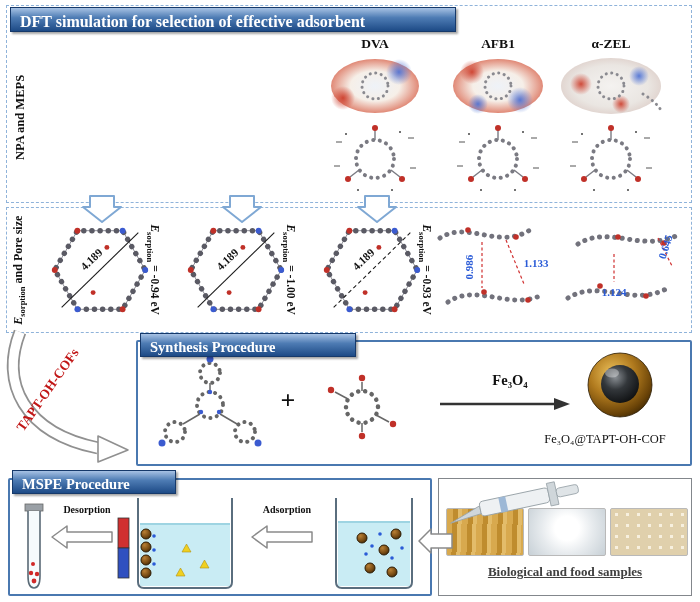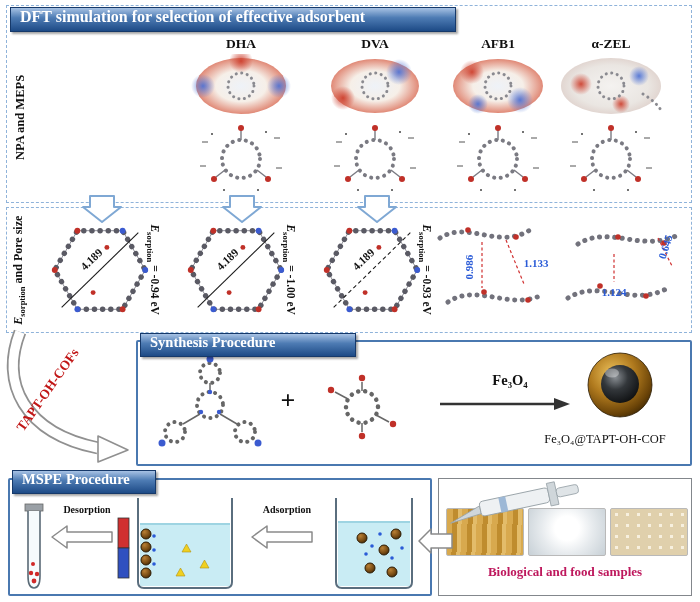--- a/index.html
+++ b/index.html
@@ -2,33 +2,33 @@
 <html><head>
 <meta charset="utf-8">
 <style>
   *{box-sizing:border-box;margin:0;padding:0;}
   body{background:#ddd;font-family:"Liberation Serif","DejaVu Serif",serif;}
   .canvas{position:relative;width:700px;height:602px;background:#fff;overflow:hidden;}
   .abs{position:absolute;}
   .dashed-box{border:1.6px dashed #8fb3da;background:#fff;}
   .solid-box{border:2px solid #4a78b0;background:#fff;border-radius:2px;}
   .plain-box{border:1.5px solid #83878c;background:#fff;}
-  .banner{display:flex;align-items:flex-start;padding:0 9px;color:#fff;font-weight:bold;white-space:nowrap;
+  .banner{display:flex;align-items:flex-end;padding:0 9px;color:#fff;font-weight:bold;white-space:nowrap;
     background:linear-gradient(180deg,#a7c2e4 0%,#4e7cb4 42%,#1d4a86 100%);
     border:1px solid #16396a;box-shadow:1.5px 1.5px 2px rgba(0,0,0,.35);z-index:4;}
   .vlabel{font-weight:bold;font-size:12.5px;color:#101010;text-align:center;white-space:nowrap;z-index:2;}
   .vlabel sub,.elabel sub{font-size:8.5px;}
   .mol-col{display:flex;flex-direction:column;align-items:center;}
   .mol-name{font-weight:bold;font-size:13.5px;color:#101010;}
   .elabel{font-weight:bold;font-size:11.5px;color:#101010;text-align:center;white-space:nowrap;z-index:2;}
   .step-label{font-weight:bold;font-size:10px;color:#101010;text-align:center;}
   .plus{font-weight:bold;font-size:26px;color:#101010;}
   .chem-label{font-weight:bold;font-size:14.5px;color:#101010;text-align:center;}
   .product-label{font-weight:normal;font-size:12.5px;color:#101010;text-align:center;}
-  .caption{font-weight:bold;font-size:13px;color:#be185d;text-align:center;}
+  .caption{font-weight:bold;font-size:13px;color:#404040;text-align:center;text-decoration:underline;}
   .cof-label{font-weight:bold;font-size:13.5px;color:#c11616;white-space:nowrap;text-align:center;z-index:5;}
   .photo{position:absolute;height:48px;width:78px;border:1px solid #b9b9b9;border-radius:2px;}
   .photo-wheat{background:repeating-linear-gradient(92deg,#d8a94e 0 6px,#bf8c2e 6px 11px,#e3bc6a 11px 15px);}
   .photo-milk{background:radial-gradient(circle at 50% 42%,#ffffff 26%,#e7ebee 55%,#c7d0d6 100%);}
   .photo-oats{background:radial-gradient(#f7f0df 22%,rgba(0,0,0,0) 24%) 0 0/11px 11px,#e0d0ac;}
   svg{display:block;}
   svg text{font-family:"Liberation Serif","DejaVu Serif",serif;}
   .beads{fill:none;stroke:#72727c;stroke-width:5;stroke-dasharray:0.1 7.5;stroke-linecap:round;}
   .beads-thin{fill:none;stroke:#8a8a90;stroke-width:3;stroke-dasharray:0.1 5.5;stroke-linecap:round;}
 </style>
@@ -119,33 +119,20 @@
 
   <div class="abs banner" style="left:10px;top:7px;width:446px;height:25px;font-size:16px;">
     <span>DFT simulation for selection of effective adsorbent</span>
   </div>
 
   <div class="abs vlabel" style="left:-40px;top:110px;width:120px;transform:rotate(-90deg);">
     <span>NPA and MEPS</span>
   </div>
 
 
-  <div class="abs mol-col" style="left:185px;top:36px;width:112px;">
-    <div class="mol-name">DHA</div>
-    <svg width="100" height="64" viewBox="0 0 100 64" style="margin-top:2px">
-      <ellipse cx="50" cy="32" rx="45" ry="28" fill="url(#espBase)"></ellipse>
-      <circle cx="50" cy="7" r="12" fill="url(#patchRed)"></circle>
-      <circle cx="12" cy="32" r="12" fill="url(#patchBlue)"></circle>
-      <circle cx="88" cy="32" r="12" fill="url(#patchBlue)"></circle>
-      <circle cx="50" cy="32" r="13" class="beads-thin"></circle>
-    </svg>
-    <svg width="94" height="74" viewBox="0 0 94 74" style="margin-top:4px">
-        <use href="#npaG"></use>
-      </svg>
-  </div>
 
   <div class="abs mol-col" style="left:318px;top:36px;width:114px;">
     <div class="mol-name">DVA</div>
     <svg width="100" height="64" viewBox="0 0 100 64" style="margin-top:2px">
       <ellipse cx="50" cy="32" rx="44" ry="27" fill="url(#espBase)"></ellipse>
       <circle cx="74" cy="18" r="13" fill="url(#patchBlue)"></circle>
       <circle cx="18" cy="44" r="12" fill="url(#patchRed)"></circle>
       <circle cx="50" cy="32" r="13" class="beads-thin"></circle>
     </svg>
     <svg width="94" height="74" viewBox="0 0 94 74" style="margin-top:4px">
@@ -299,21 +286,21 @@
   </svg>
 
   <svg class="abs" style="left:584px;top:348px;" width="72" height="72" viewBox="0 0 72 72">
     <circle cx="36" cy="37" r="32" fill="url(#sphShell)" stroke="#2a1a02" stroke-width="0.8"></circle>
     <circle cx="36" cy="36" r="19" fill="url(#sphCore)"></circle>
     <ellipse cx="28" cy="25" rx="7" ry="4.5" fill="#ffffff" opacity="0.35"></ellipse>
   </svg>
   <div class="abs product-label" style="left:518px;top:432px;width:174px;">Fe₃O₄@TAPT-OH-COF</div>
 
   <div class="abs solid-box" style="left:8px;top:478px;width:424px;height:118px;"></div>
-  <div class="abs banner" style="left:12px;top:470px;width:144px;height:24px;font-size:14.5px;">
+  <div class="abs banner" style="left:12px;top:470px;width:164px;height:24px;font-size:14.5px;">
     <span>MSPE Procedure</span>
   </div>
 
   <svg class="abs" style="left:16px;top:502px;" width="36" height="92" viewBox="0 0 36 92">
     <rect x="9" y="2" width="18" height="7" fill="#9aa0a6" stroke="#666" stroke-width="0.8"></rect>
     <path d="M12,9 L12,74 Q12,86 18,86 Q24,86 24,74 L24,9" fill="#f6fbfd" stroke="#5a6a76" stroke-width="1.6"></path>
     <circle cx="18" cy="79" r="2.4" fill="#d02828"></circle>
       <circle cx="15" cy="71" r="2.2" fill="#d02828"></circle>
     <circle cx="21" cy="72" r="2.2" fill="#d02828"></circle>
       <circle cx="17" cy="62" r="2" fill="#d02828"></circle>

